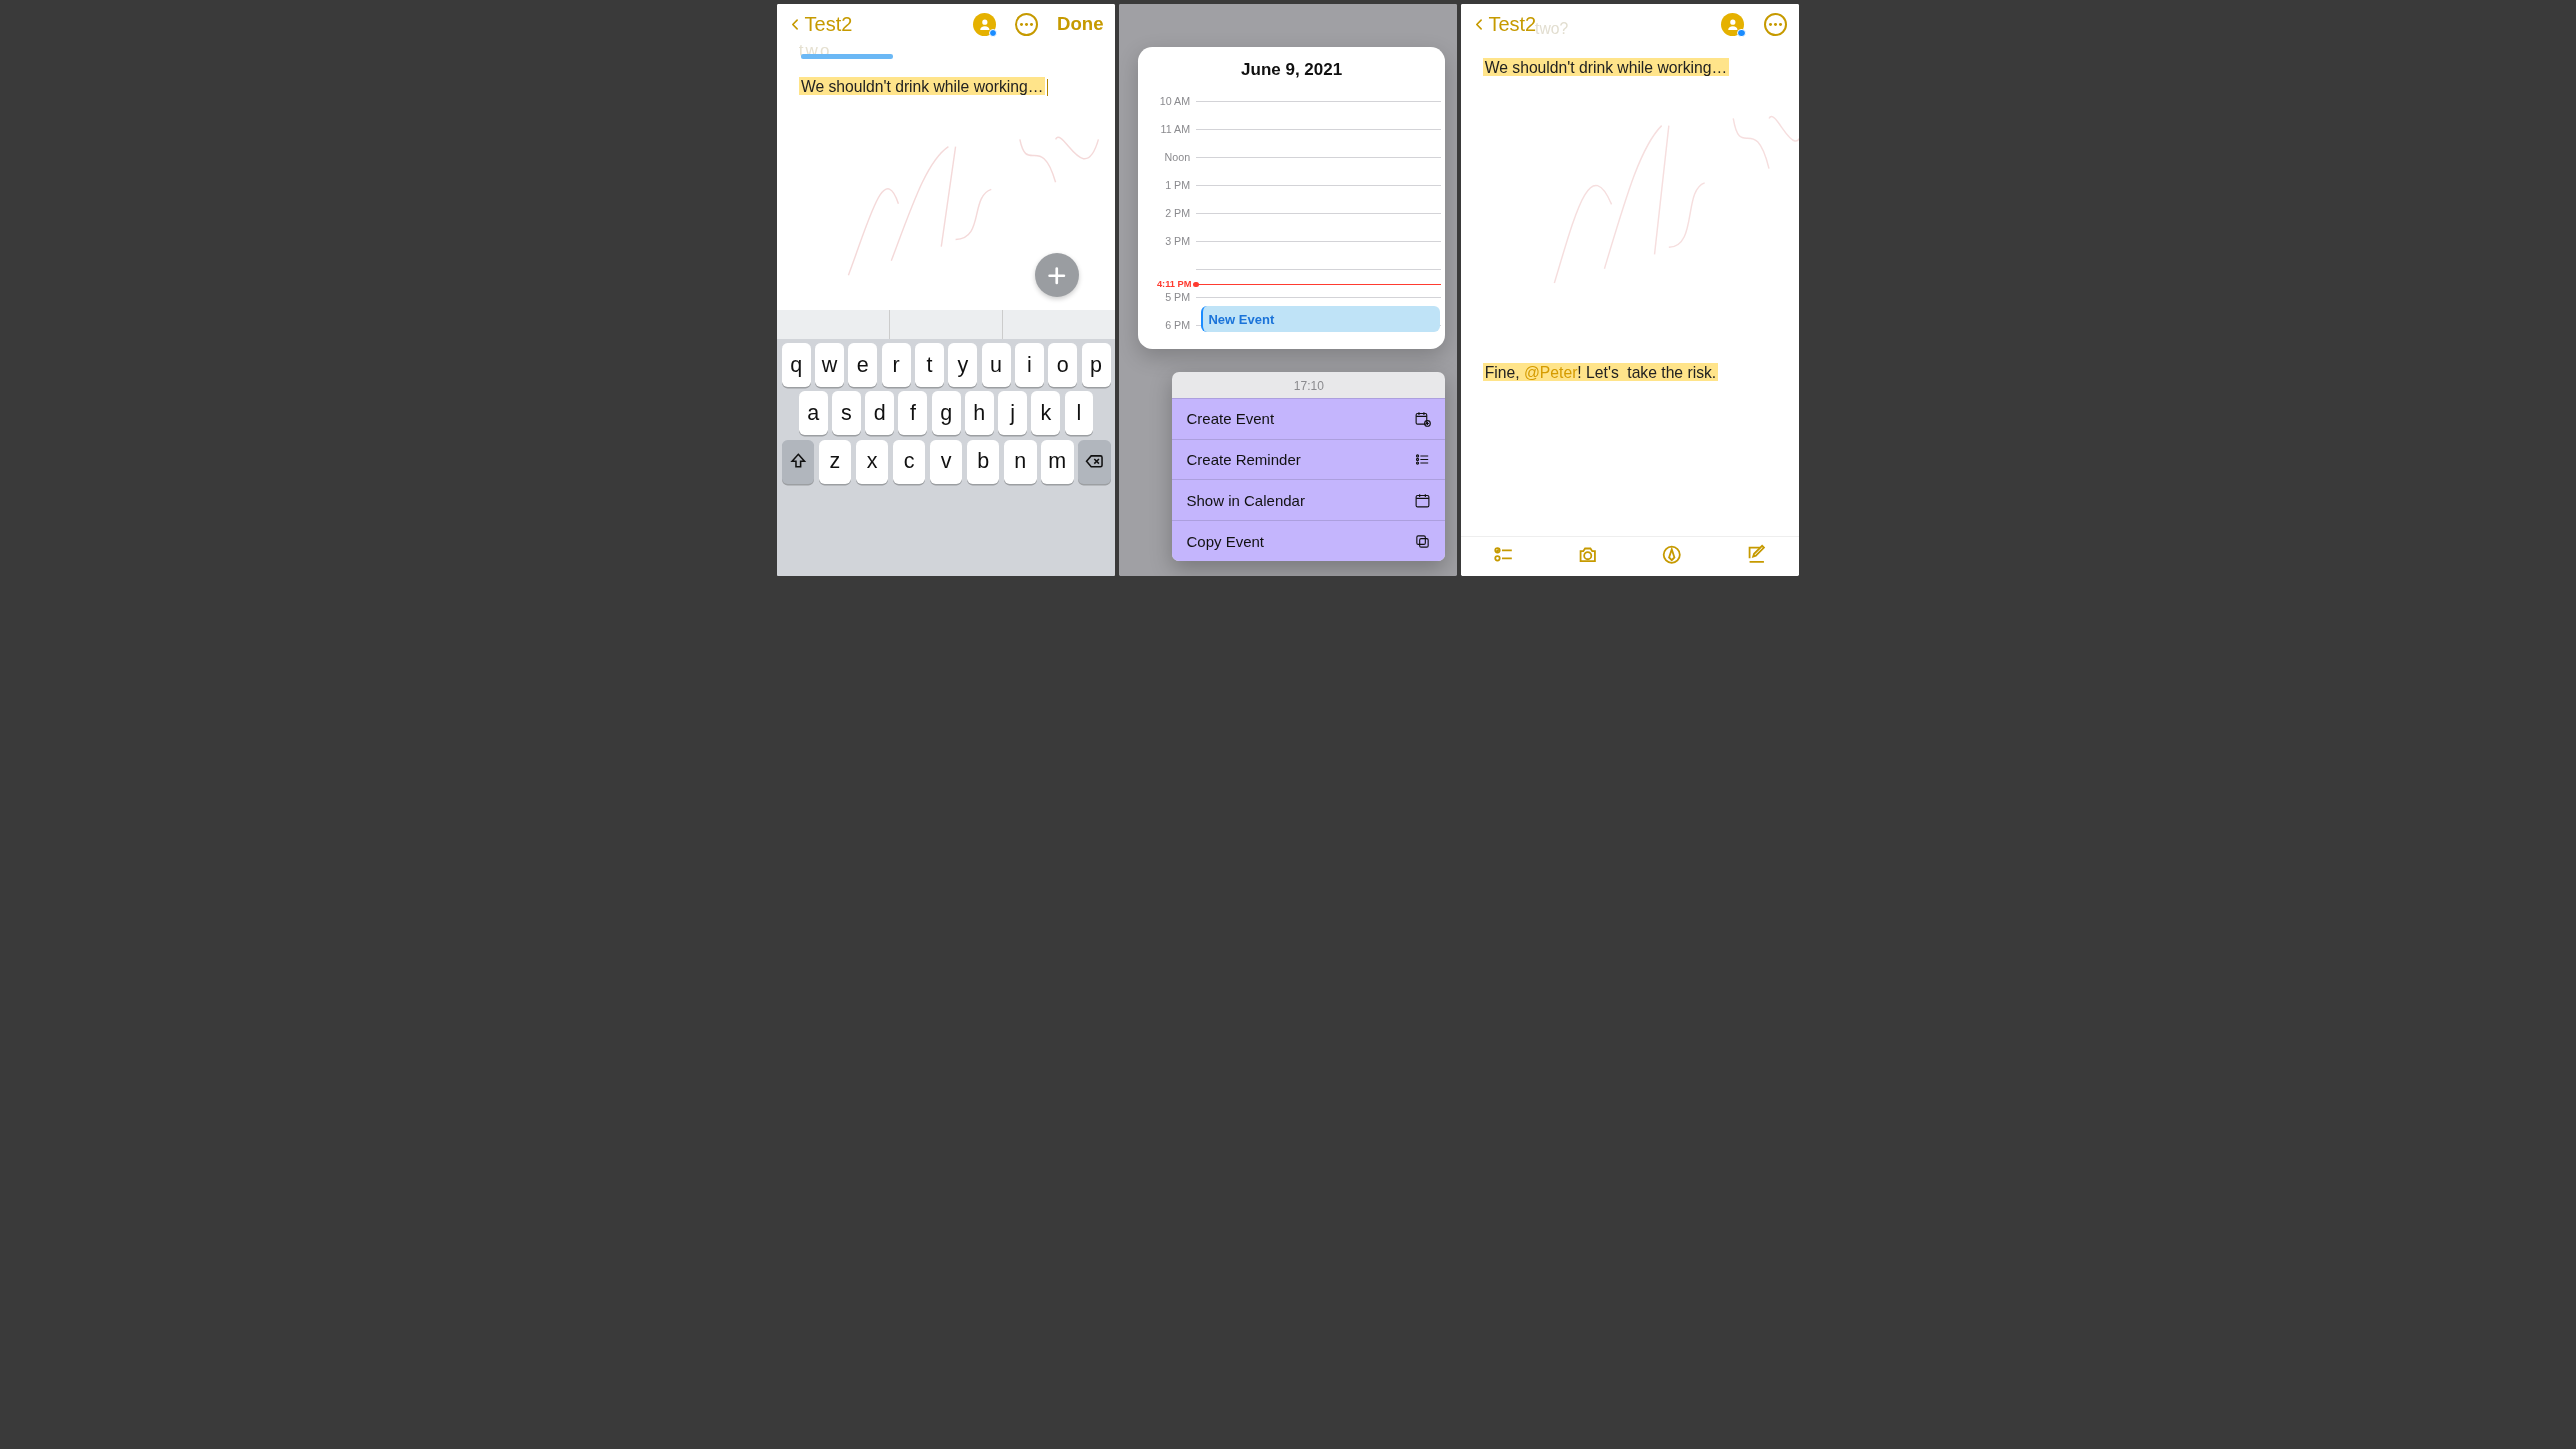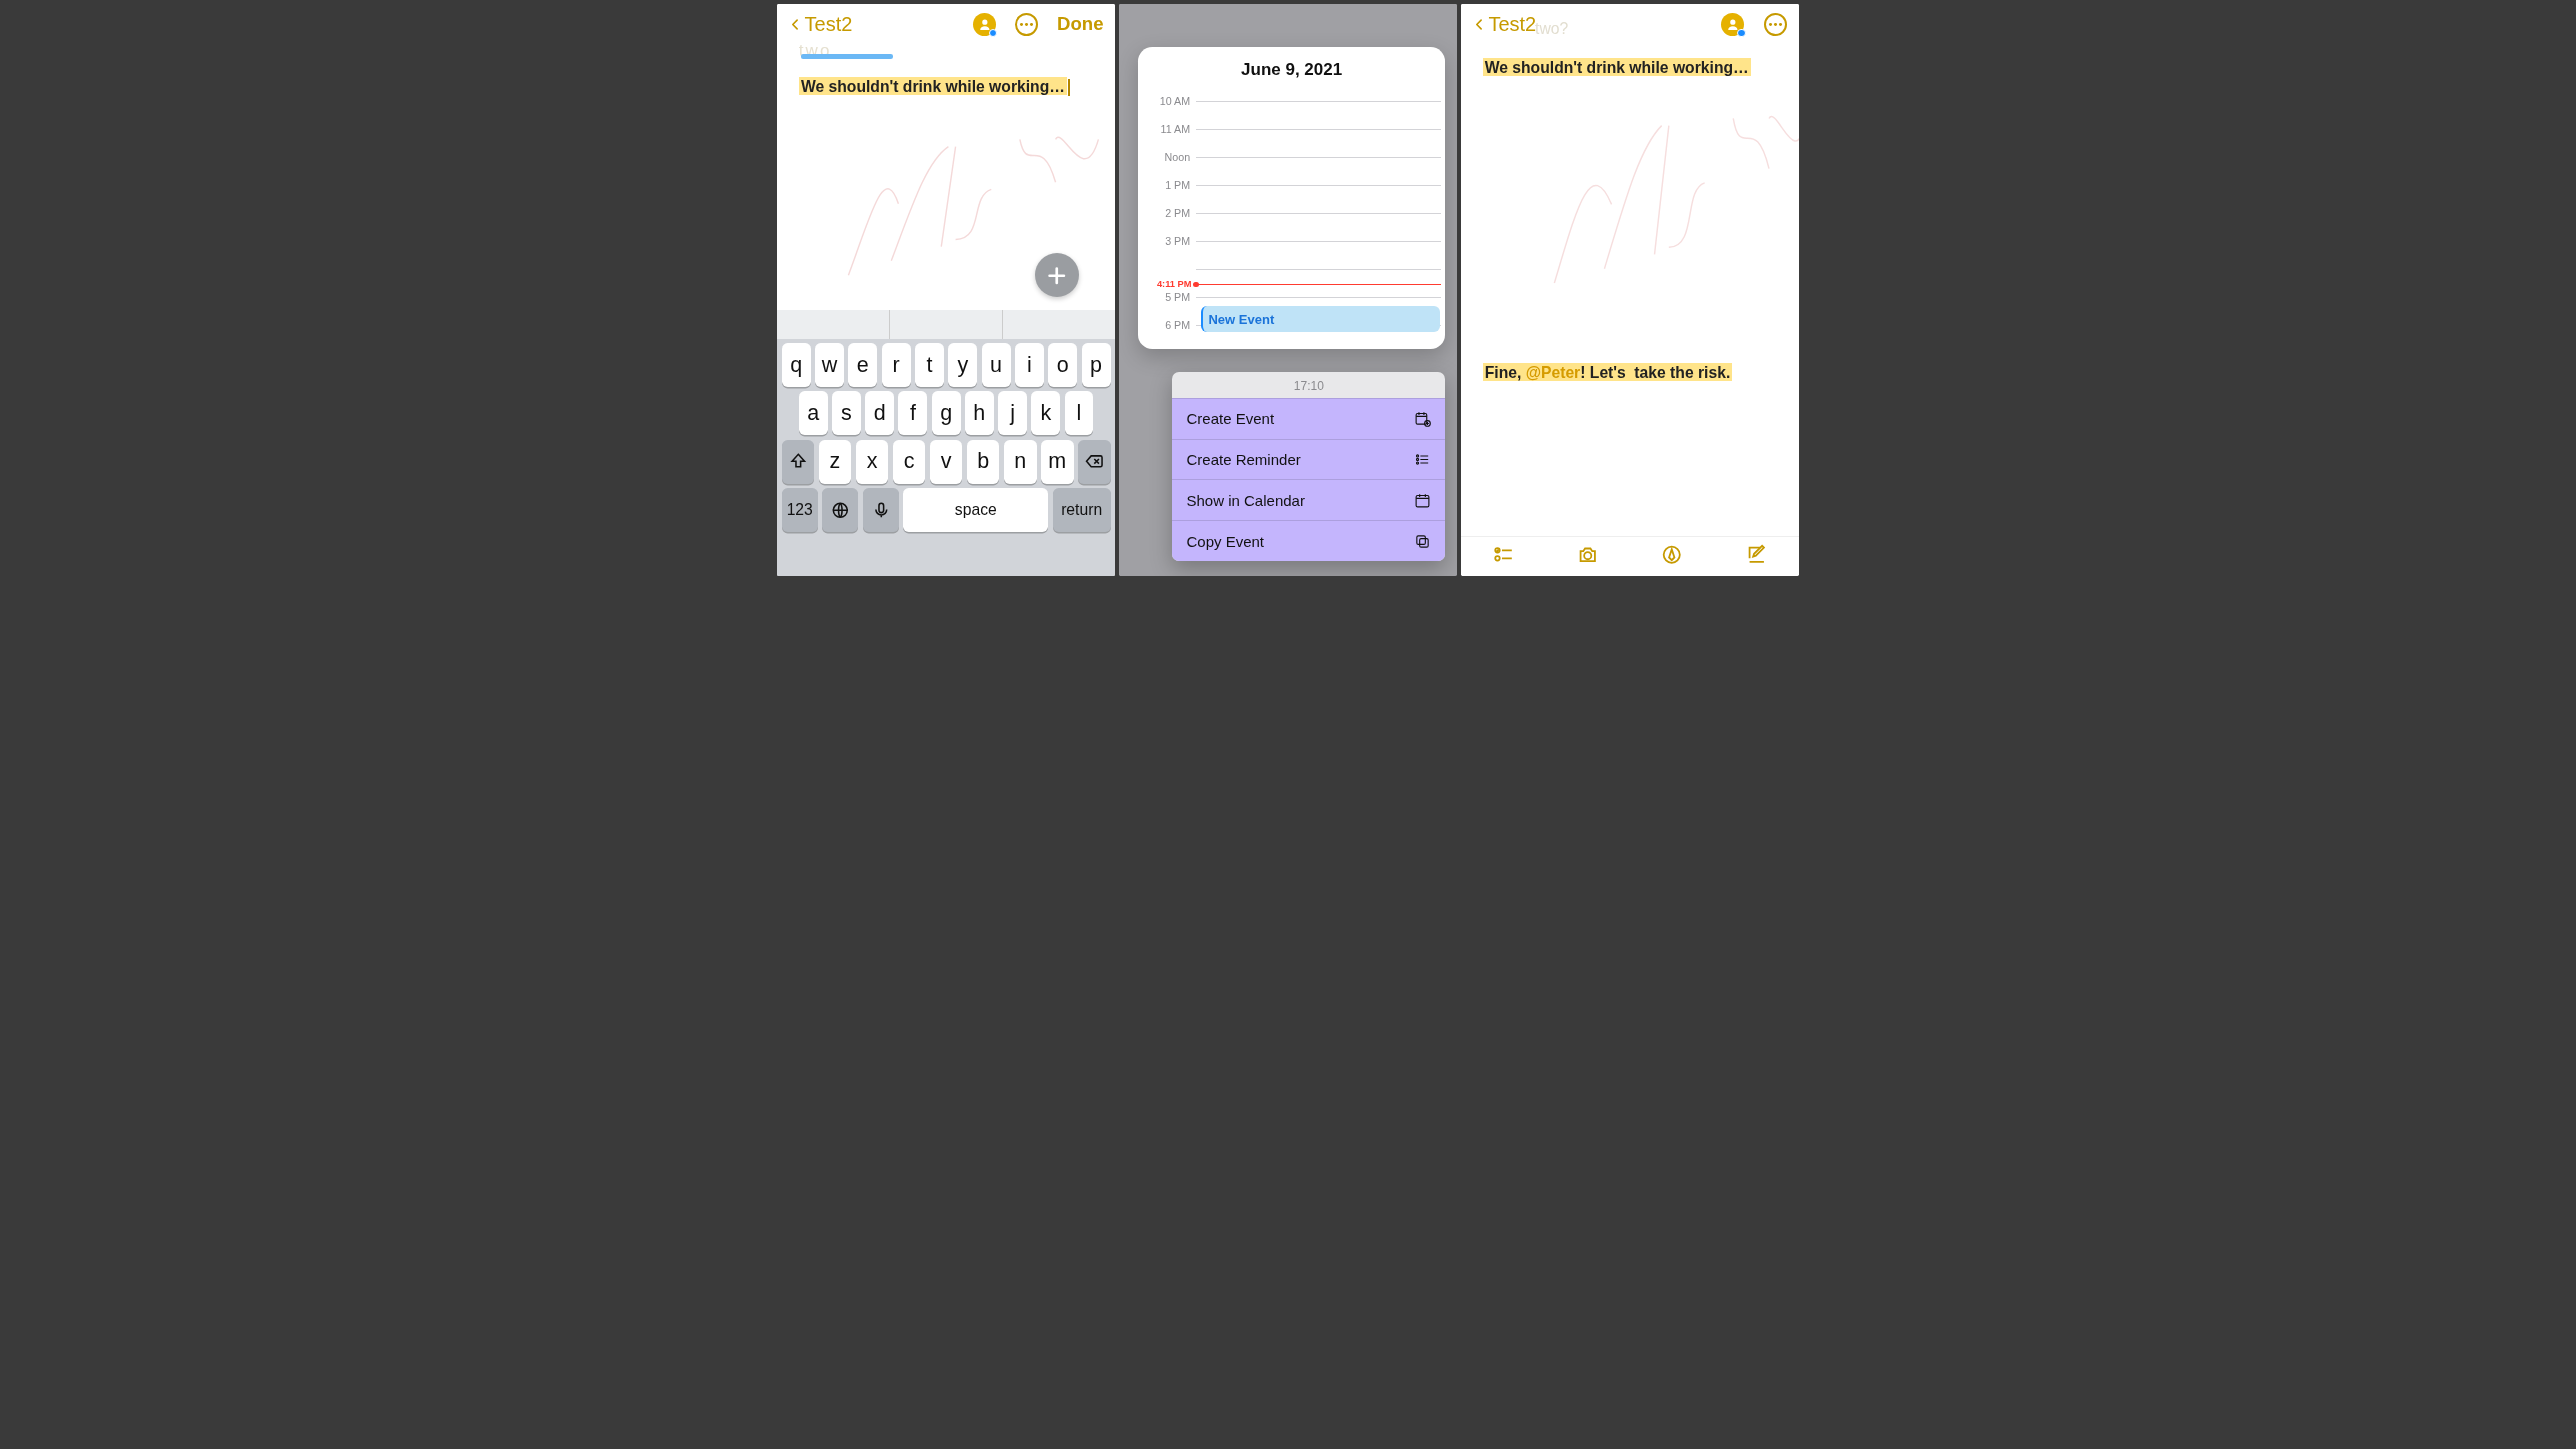--- a/index.html
+++ b/index.html
@@ -13,21 +13,21 @@
   .chev polyline { fill:none; stroke:#c69a00; stroke-width:3; stroke-linecap:round; stroke-linejoin:round; }
   .p1-right { display:flex; align-items:center; gap:19px; }
   .collab { position:relative; width:23px; height:23px; border-radius:50%; background:#e5b100; display:flex; align-items:center; justify-content:center; }
   .collab svg { width:15.7px; height:15.7px; fill:#fff; }
   .collab .dot { position:absolute; bottom:-1.4px; right:-1.4px; width:8.6px; height:8.6px; border-radius:50%; background:#1a8cff; border:1.4px solid #fff; }
   .more-circ { width:23px; height:23px; border:2.1px solid #c69a00; border-radius:50%; display:flex; align-items:center; justify-content:center; gap:2.1px; }
   .more-circ span { width:2.9px; height:2.9px; border-radius:50%; background:#c69a00; }
   .done { color:#c69a00; font-size:18.6px; font-weight:600; }
   .ghost-title { position:absolute; top:37px; left:21.5px; font-size:17px; color:#e5e0d0; letter-spacing:2.1px; }
   .blue-under { position:absolute; top:50px; left:24px; width:92px; height:4.3px; border-radius:2.1px; background:#6bb8f5; }
-  .hl { background:#ffe48a; padding:0.7px 2.1px;font-weight:bold; }
+  .hl { background:#ffe48a; padding:0.7px 2.1px; }
   .note-body { position:absolute; top:73px; left:21.5px; font-size:15.7px; color:#222; }
   .note-body .cursor { display:inline-block; width:1.4px; height:17px; background:#b38600; vertical-align:middle; margin-left:1.4px; }
   .scribble1 { position:absolute; top:114px; left:64px; width:272px; height:200px; opacity:.25; pointer-events:none; }
   .scribble1 path { fill:none; stroke:#d46a6a; stroke-width:2; }
   .fab { position:absolute; top:249px; right:36px; width:44px; height:44px; border-radius:50%; background:#9a9da1; display:flex; align-items:center; justify-content:center; box-shadow:0 2.1px 5.7px rgba(0,0,0,.2); }
   .fab svg { width:21.5px; height:21.5px; stroke:#fff; stroke-width:3; stroke-linecap:round; }
   
   .kb { position:absolute; left:0; right:0; bottom:0; height:266px; background:#d1d4d9; }
   .suggest { height:29px; background:#eceef0; display:flex; }
   .suggest div { flex:1; border-right:0.7px solid #ccc; }
@@ -154,37 +154,20 @@
         <div class="key">b</div>
         <div class="key">n</div>
         <div class="key">m</div>
         <div class="key fn bksp">
           <svg viewBox="0 0 24 24">
               <path d="M8 5h12a2 2 0 0 1 2 2v10a2 2 0 0 1-2 2H8l-6-7 6-7z"></path>
               <path d="M12 9l6 6M18 9l-6 6"></path>
             </svg>
         </div>
       </div>
-      <div class="row row4">
-        <div class="key fn">123</div>
-        <div class="key fn">
-          <svg class="globe-i" viewBox="0 0 24 24">
-              <circle cx="12" cy="12" r="9"></circle>
-              <path d="M3 12h18M12 3c3 3 3 15 0 18M12 3c-3 3-3 15 0 18"></path>
-            </svg>
-        </div>
-        <div class="key fn">
-          <svg class="mic-i" viewBox="0 0 24 24">
-              <rect x="9" y="3" width="6" height="12" rx="3"></rect>
-              <path d="M5 11a7 7 0 0 0 14 0M12 18v3"></path>
-            </svg>
-        </div>
-        <div class="key space">space</div>
-        <div class="key fn ret">return</div>
-      </div>
     </div>
   </div>
 
   <div class="panel p2">
     <div class="p2-blur"></div>
     <div class="cal-card">
       <div class="cal-title">June 9, 2021</div>
       <div style="position:relative;">
         <div class="slot">
             <div class="t">10 AM</div>

